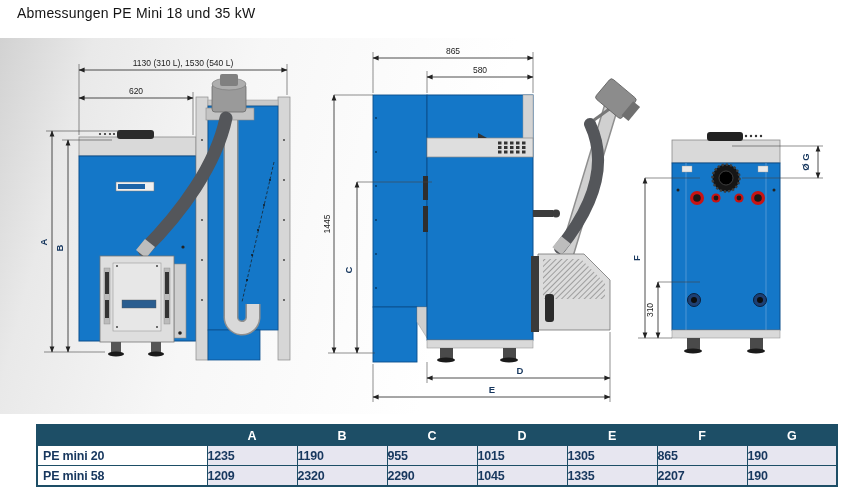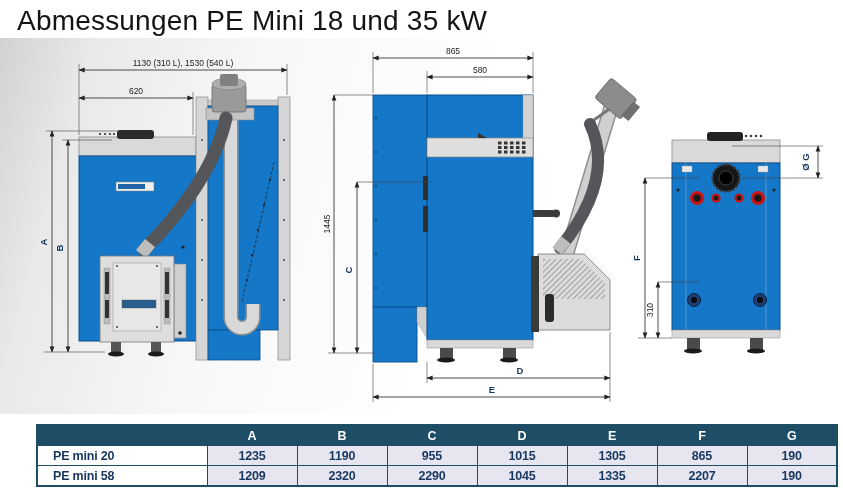--- a/index.html
+++ b/index.html
@@ -1,35 +1,35 @@
 <!DOCTYPE html>
 <html><head>
 <meta charset="utf-8">
 <style>
   html,body{margin:0;padding:0;background:#fff;}
   .page{position:relative;width:843px;height:491px;background:#fff;overflow:hidden;
         font-family:"Liberation Sans",sans-serif;}
-  .page-title{position:absolute;left:17px;top:5px;font-size:28px;color:#141414;
+  .page-title{position:absolute;left:17px;top:5px;font-size:14px;color:#141414;
         font-weight:400;letter-spacing:0.2px;}
   .drawing-bg{position:absolute;left:0;top:38px;width:843px;height:376px;
         background:linear-gradient(105deg,#d2d2d2 0%,#e9e9e9 10%,#f7f7f7 28%,#ffffff 55%);}
   svg{position:absolute;left:0;top:0;}
   .dl{stroke:#222;stroke-width:0.8;marker-start:url(#ds);marker-end:url(#de);}
   .ext{stroke:#444;stroke-width:0.6;}
   .dt{font-family:"Liberation Sans",sans-serif;font-size:8.5px;fill:#222;text-anchor:middle;}
   .dL{font-family:"Liberation Sans",sans-serif;font-size:9.5px;font-weight:bold;fill:#17375e;text-anchor:middle;}
   
   .dim-table{position:absolute;left:36px;top:424px;width:802px;border-collapse:collapse;
         table-layout:fixed;border:2px solid #1d4e66;
         font-family:"Liberation Sans",sans-serif;letter-spacing:-0.2px;}
   .dim-table th,.dim-table td{border:1px solid #1d4e66;height:19px;padding:0;
         font-size:12.5px;font-weight:700;}
   .dim-table thead th{background:#1d4e66;color:#ffffff;text-align:center;}
-  .dim-table tbody th{background:#ffffff;color:#17375e;text-align:left;padding-left:15px;margin-left:40px;}
-  .dim-table tbody td{background:#e7e6f0;color:#17375e;text-align:center;}
+  .dim-table tbody th{background:#ffffff;color:#17375e;text-align:left;padding-left:5px;margin-left:40px;}
+  .dim-table tbody td{background:#e7e6f0;color:#17375e;}
 </style>
 </head>
 <body>
 
 <div class="page">
   <div class="drawing-bg"></div>
 
   <div class="page-title">Abmessungen PE Mini 18 und 35 kW</div>
 
   <svg width="843" height="491" viewBox="0 0 843 491">

